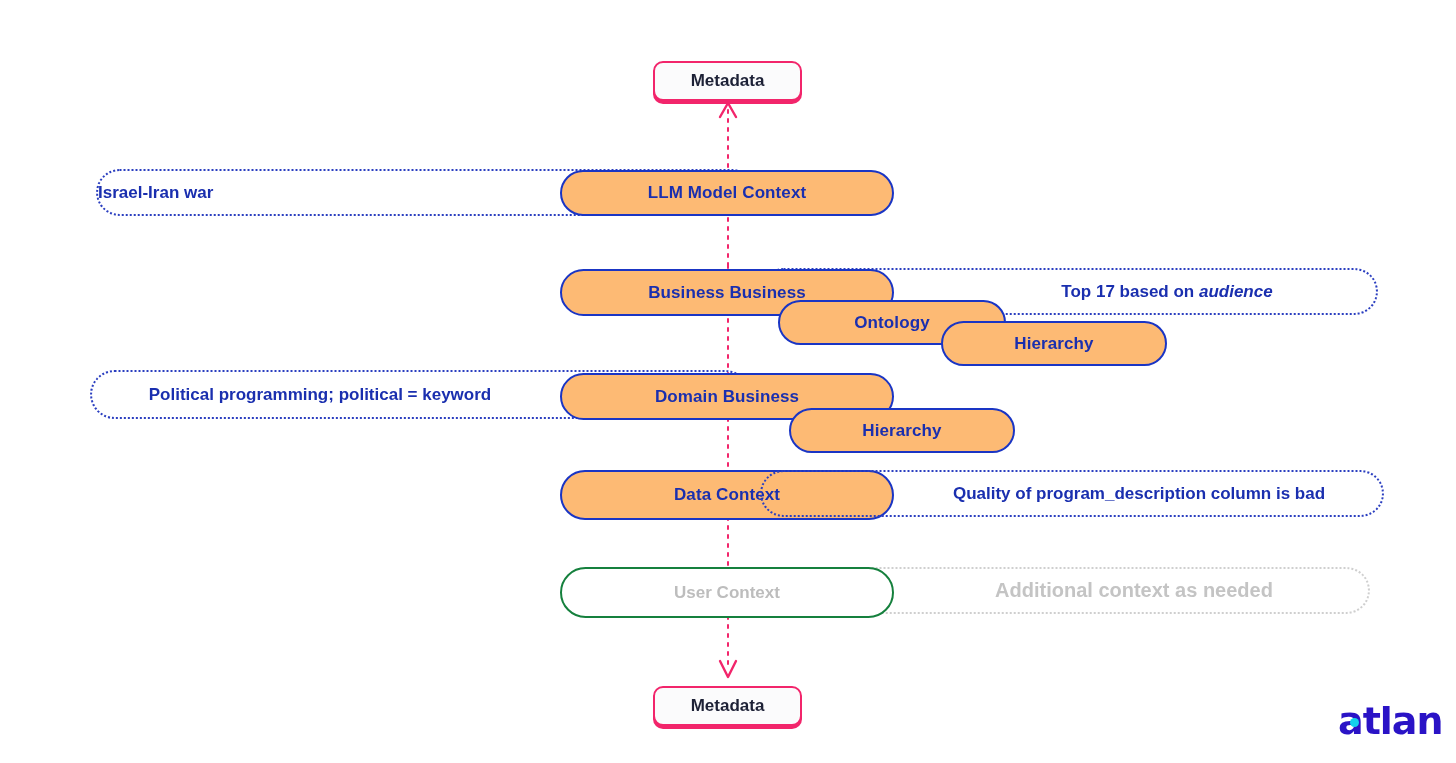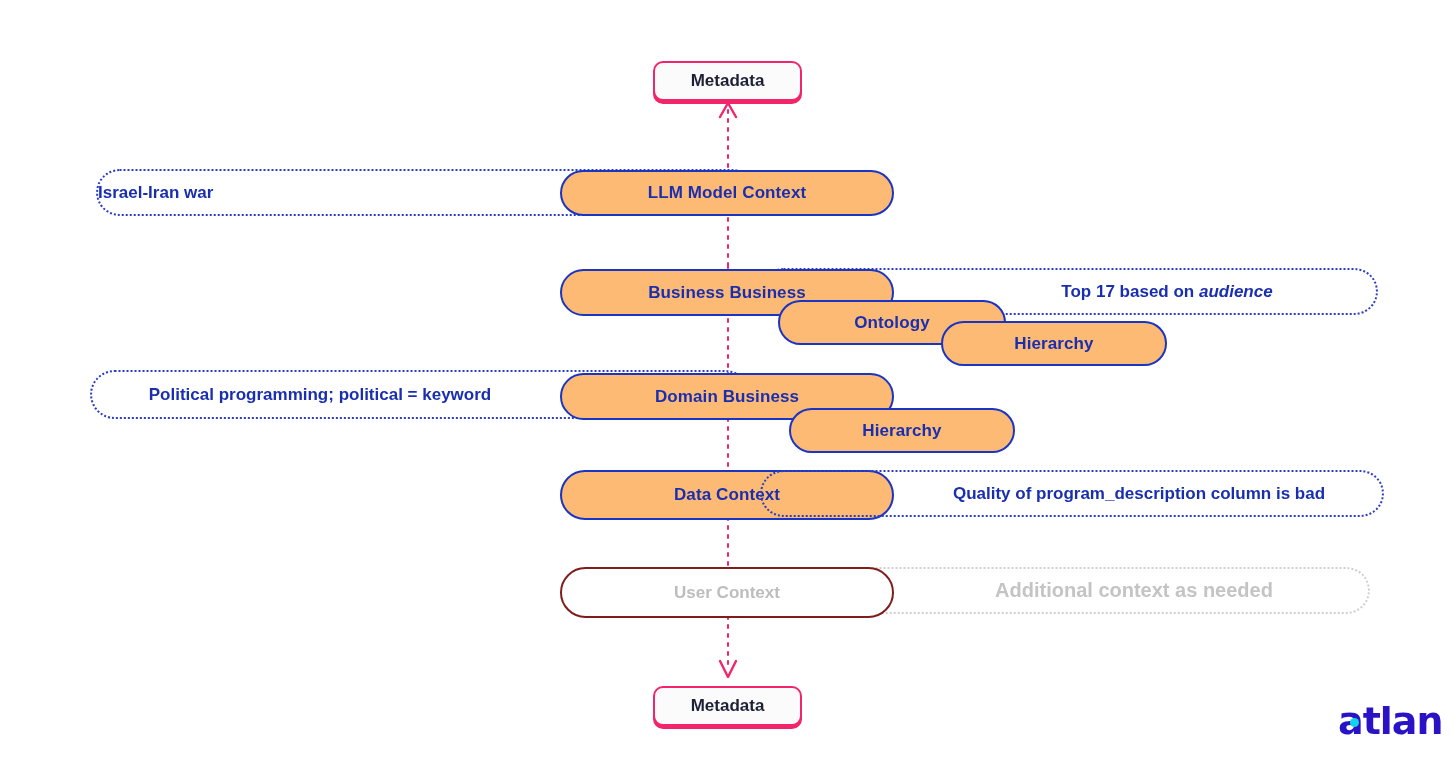--- a/index.html
+++ b/index.html
@@ -35,21 +35,21 @@
     border-radius: 999px;
     color: #1a2faf;
     font-weight: bold;
     font-size: 17px;
     letter-spacing: .1px;
     background: #fdba74;
   }
 
   
   .pill-muted {
-    border: 2px solid #7f1d1d;
+    border: 2px solid #15803d;
     border-radius: 999px;
     color: #bdbdbd;
     font-weight: bold;
     font-size: 17px;
     background: #ffffff;
     align-items: center;
   }
 
   
   .pill-dotted {

